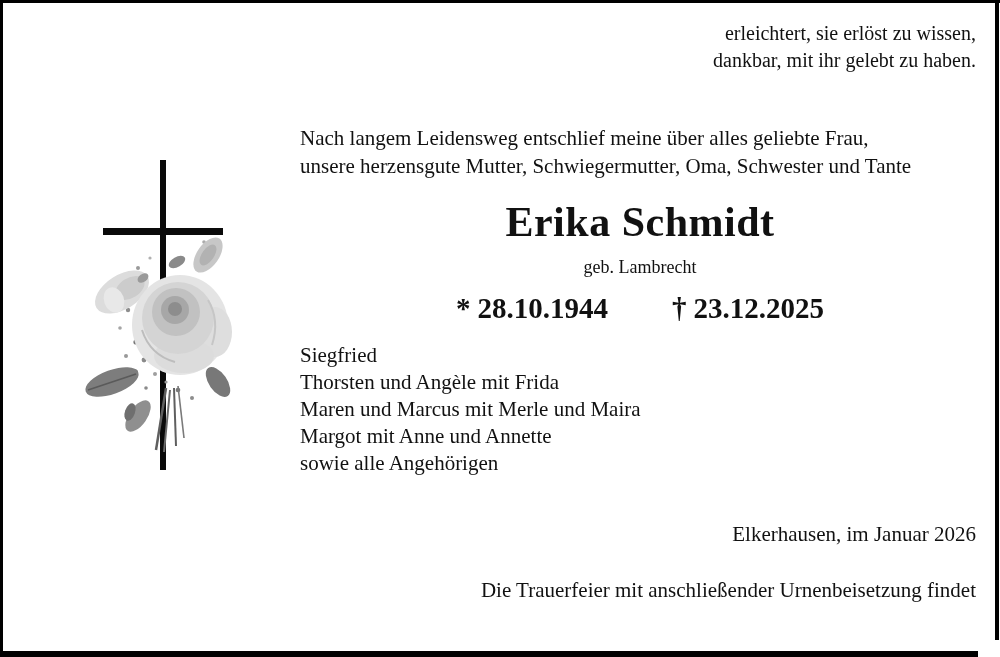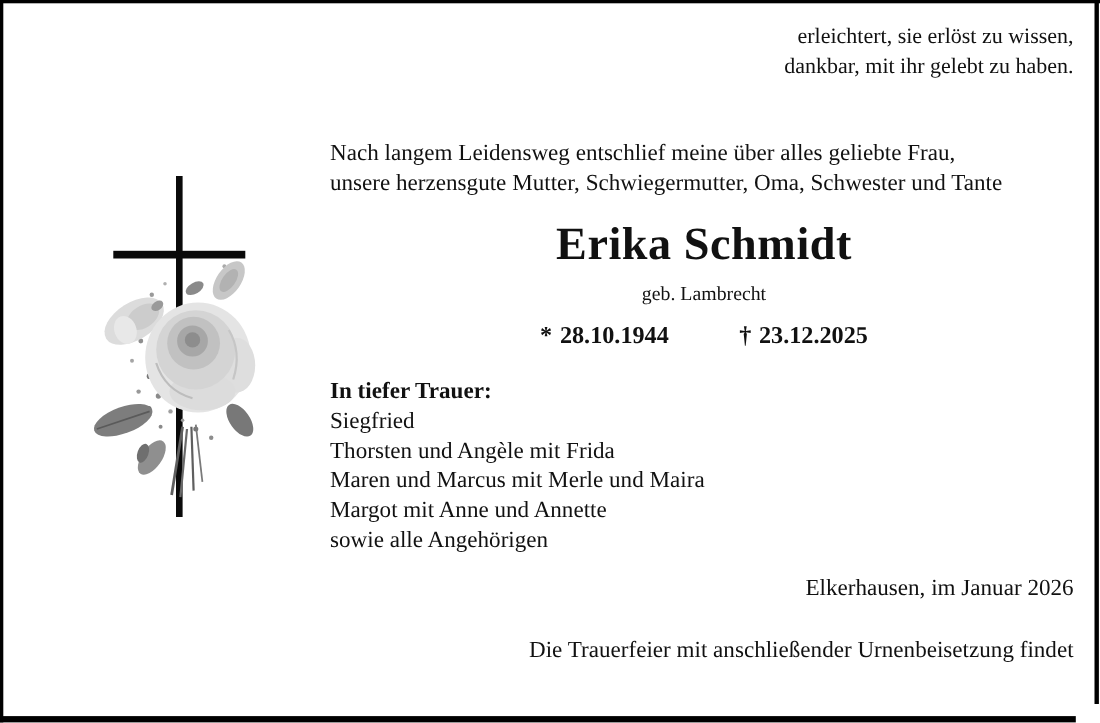--- a/index.html
+++ b/index.html
@@ -28,21 +28,21 @@
   }
   .name-block {
     position:absolute; left:300px; top:198px; width:680px;
     text-align:center;
   }
   .deceased-name { font-size:42px; font-weight:bold; line-height:48px; letter-spacing:0.5px; }
   .maiden-name   { font-size:18px; line-height:22px; margin-top:10px;text-align:center; }
   .dates-row {
     position:absolute; left:300px; top:292px; width:680px;
     display:flex; justify-content:center; gap:64px;
-    font-size:22px; font-weight:bold;
+    font-size:29px; font-weight:bold;
   }
   .date-item { white-space:nowrap; }
   .date-symbol { margin-right:7px; }
   .mourners {
     position:absolute; left:300px; top:342px;
     font-size:21px; line-height:27px;
   }
   .mourners-heading { font-weight:bold; }
   .place-date {
     position:absolute; right:24px; top:522px;
@@ -137,21 +137,20 @@
   <div class="dates-row">
     <span class="date-item">
       <span class="date-symbol">*</span><span>28.10.1944</span>
     </span>
     <span class="date-item">
       <span class="date-symbol">†</span><span>23.12.2025</span>
     </span>
   </div>
 
   <div class="mourners">
-    <div class="mourners-heading">In tiefer Trauer:</div>
     <div>Siegfried</div>
     <div>Thorsten und Angèle mit Frida</div>
     <div>Maren und Marcus mit Merle und Maira</div>
     <div>Margot mit Anne und Annette</div>
     <div>sowie alle Angehörigen</div>
   </div>
 
   <div class="place-date">Elkerhausen, im Januar 2026</div>
 
   <div class="ceremony">

